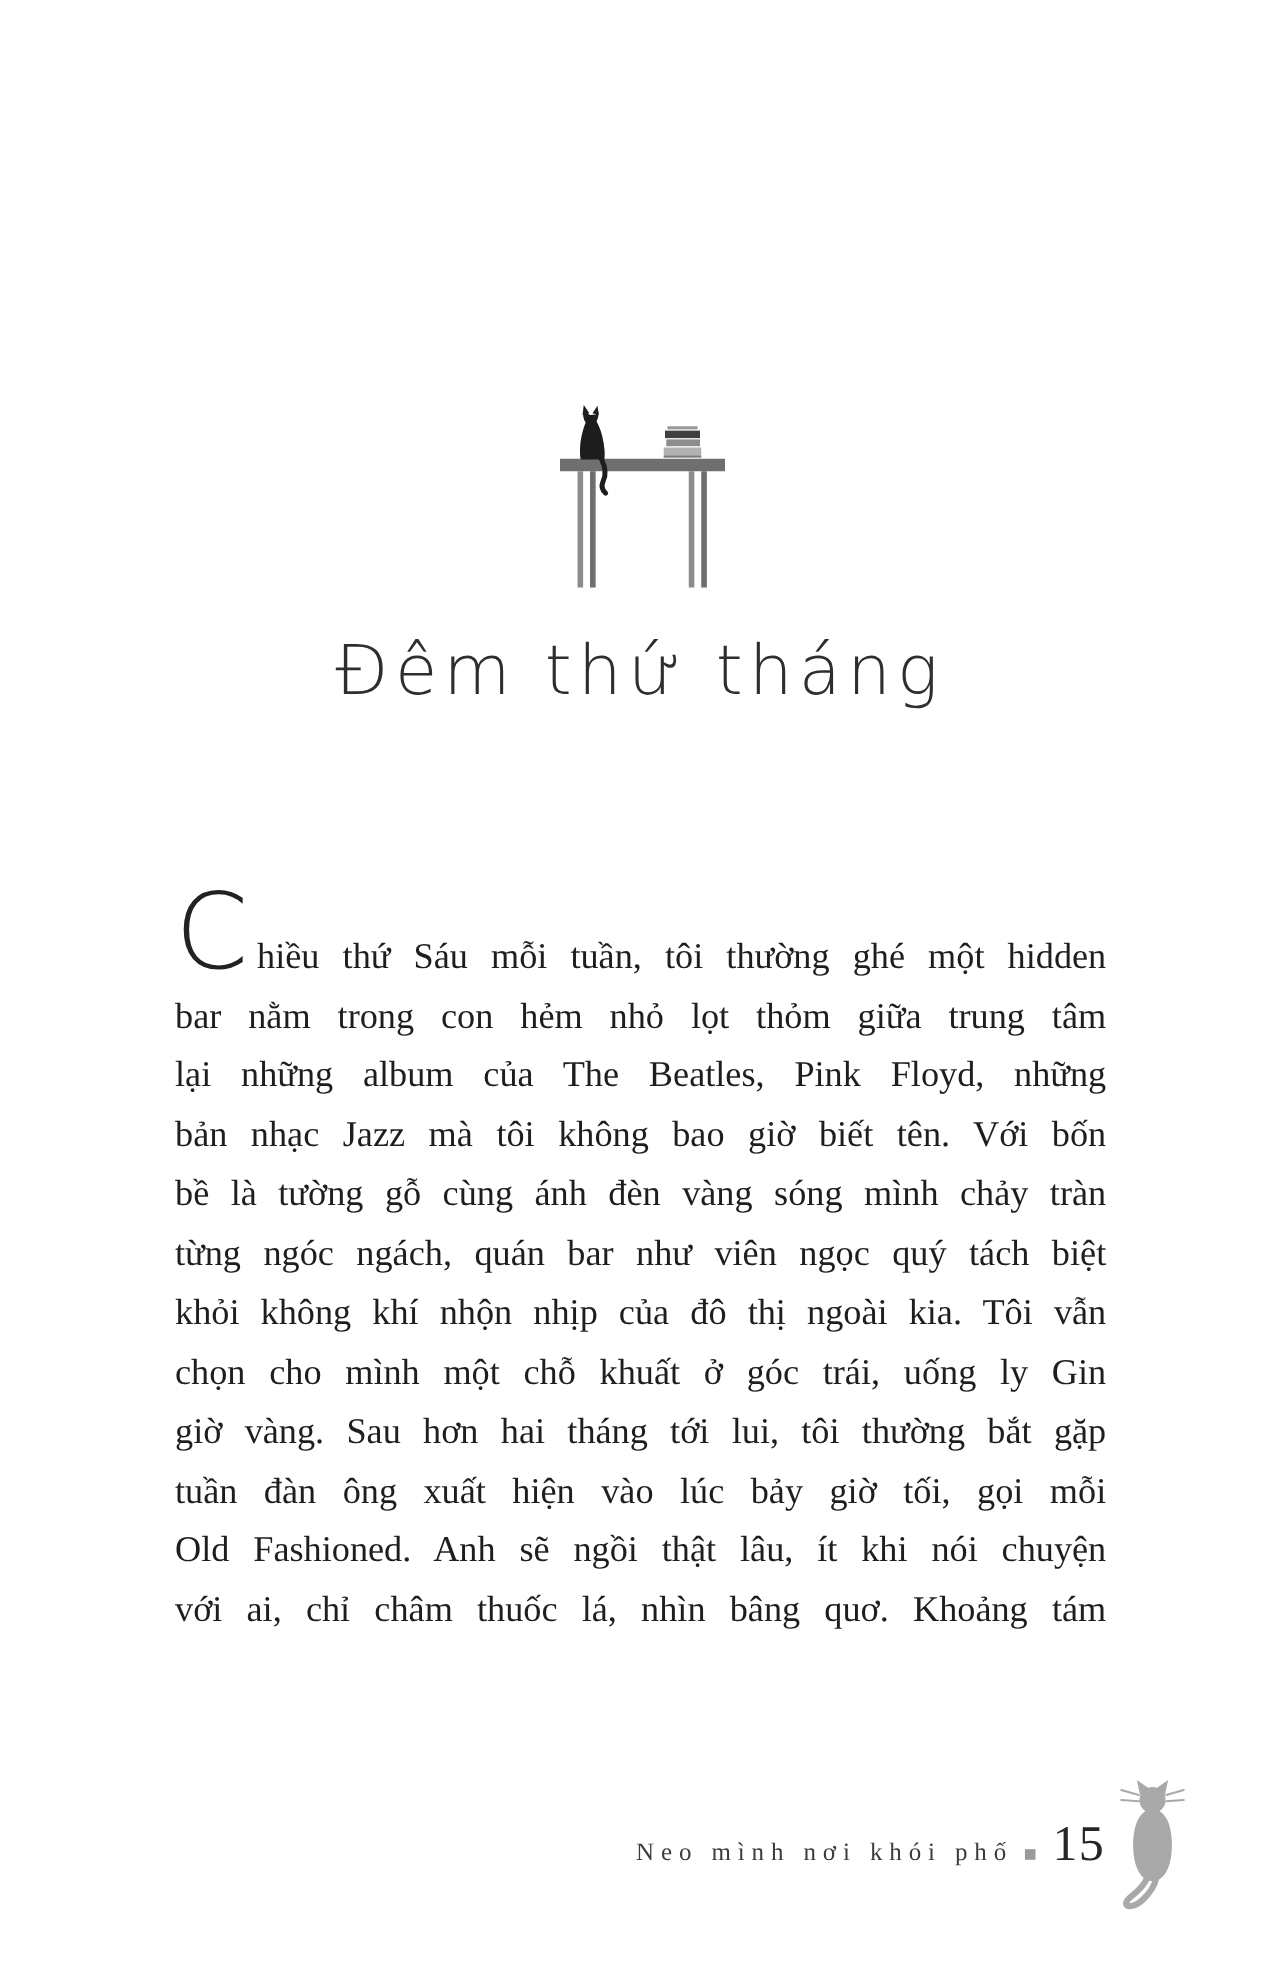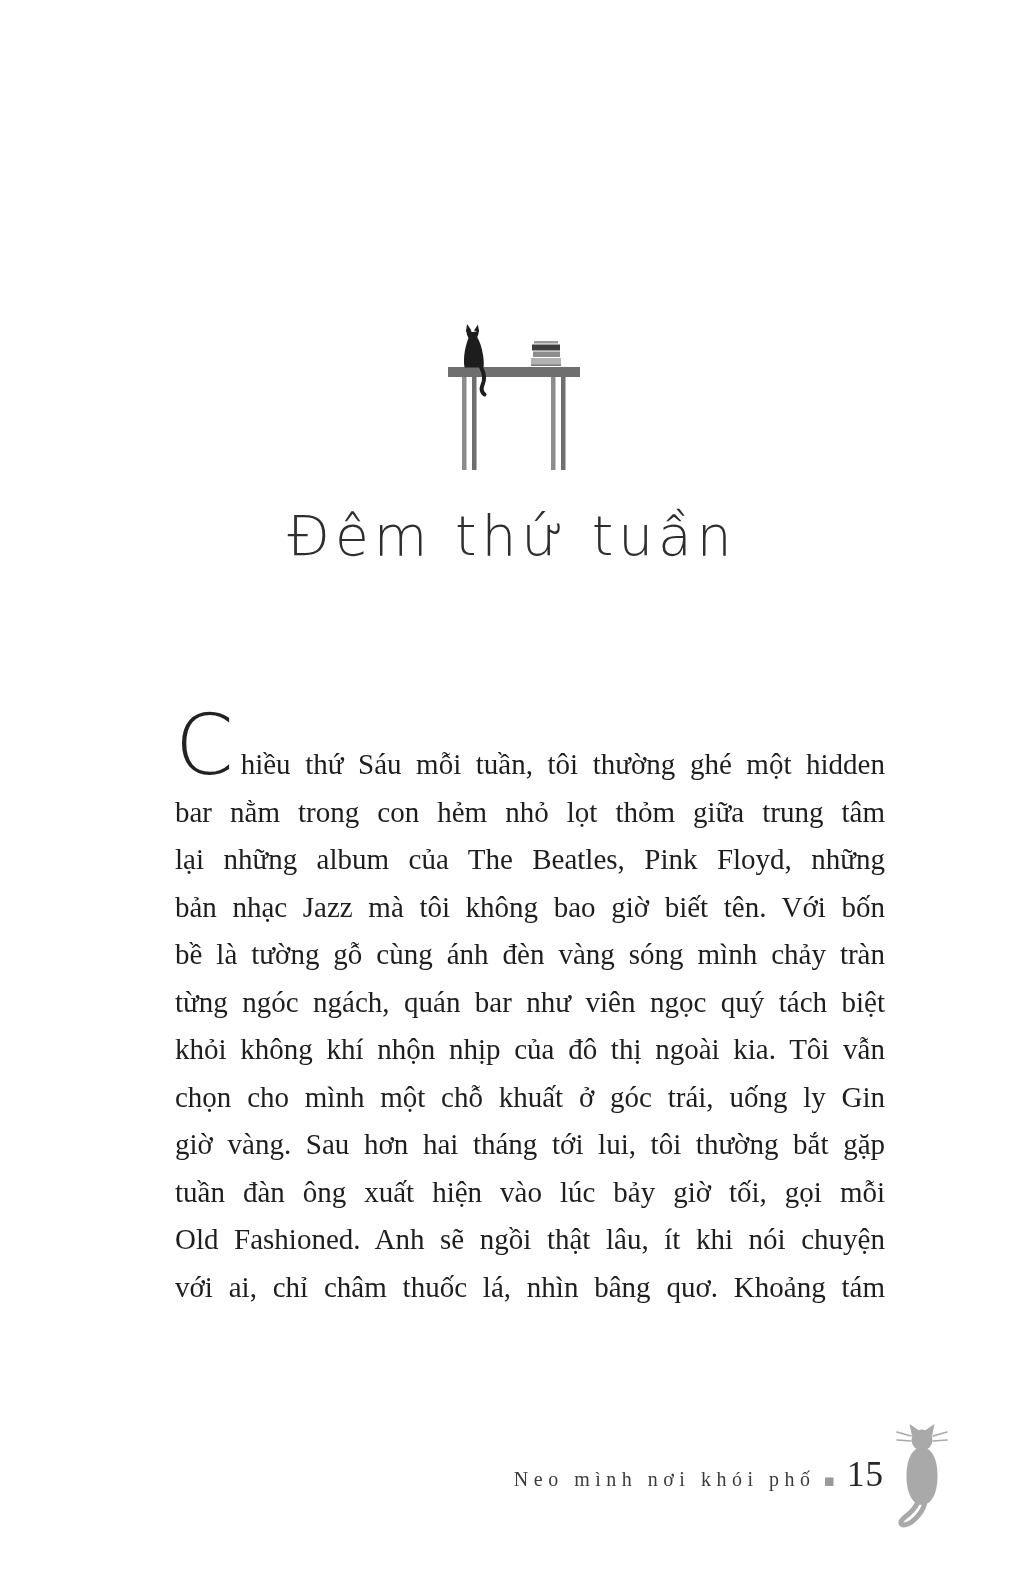--- a/index.html
+++ b/index.html
@@ -25,21 +25,20 @@
   .body-paragraph{
     position:absolute;left:140px;top:722px;width:745px;
     font-size:29px;
     line-height:47.5px;
     color:#1e1e1e;
   }
   .body-paragraph .line{
     text-align:justify;
     text-align-last:justify;
     white-space:nowrap;
-    margin-left:35px;
   }
   .dropcap{
     font-family:"DejaVu Sans",sans-serif;
     font-weight:300;
     font-size:84px;
     line-height:47.5px;
     color:#222222;
     margin-right:7px;
     letter-spacing:0;
   }
@@ -56,21 +55,21 @@
     color:#3c3c3c;
   }
   .footer-separator{
     font-family:"DejaVu Sans",sans-serif;
     font-size:17px;
     color:#9a9a9a;
     margin:0 12px 0 8px;
   }
   .page-number{
     font-family:"Liberation Serif",serif;
-    font-size:35px;
+    font-size:40px;
     color:#262626;
     letter-spacing:1px;
   }
   .footer-cat{
     position:absolute;left:896px;top:1423px;width:52px;height:110px;
   }
 </style>
 </head>
 <body>
 
@@ -93,21 +92,21 @@
     <polygon points="18,10 19,2 23.5,8.5" fill="#1d1d1d"></polygon>
     <polygon points="26,8.5 30,2.5 31,10" fill="#1d1d1d"></polygon>
     <path d="M20.5,16 C18.5,13 18,9 19,6.5 L24,10 L28.5,9.5 L30.5,6.5
              C31.2,9.5 30.6,12.5 29.2,15 C32,20 34,26 35,33
              C35.8,38 36,42 35.5,45.5 L16.5,45.5
              C15.3,37.5 16.2,27 20.5,16 Z" fill="#1d1d1d"></path>
     <path d="M33,45 C36.5,52 37,58 34.5,63 C33,66.5 33.5,70 36.5,72.5" stroke="#1d1d1d" stroke-width="4" fill="none" stroke-linecap="round"></path>
   </svg>
 </div>
 
-<div class="chapter-title">Đêm thứ tuần</div>
+<div class="chapter-title">Đêm thứ tháng</div>
 
 <div class="body-paragraph">
     <div class="line"><span class="dropcap">C</span>hiều thứ Sáu mỗi tuần, tôi thường ghé một hidden</div>
     <div class="line">bar nằm trong con hẻm nhỏ lọt thỏm giữa trung tâm</div>
     <div class="line">lại những album của The Beatles, Pink Floyd, những</div>
     <div class="line">bản nhạc Jazz mà tôi không bao giờ biết tên. Với bốn</div>
     <div class="line">bề là tường gỗ cùng ánh đèn vàng sóng mình chảy tràn</div>
     <div class="line">từng ngóc ngách, quán bar như viên ngọc quý tách biệt</div>
     <div class="line">khỏi không khí nhộn nhịp của đô thị ngoài kia. Tôi vẫn</div>
     <div class="line">chọn cho mình một chỗ khuất ở góc trái, uống ly Gin</div>

